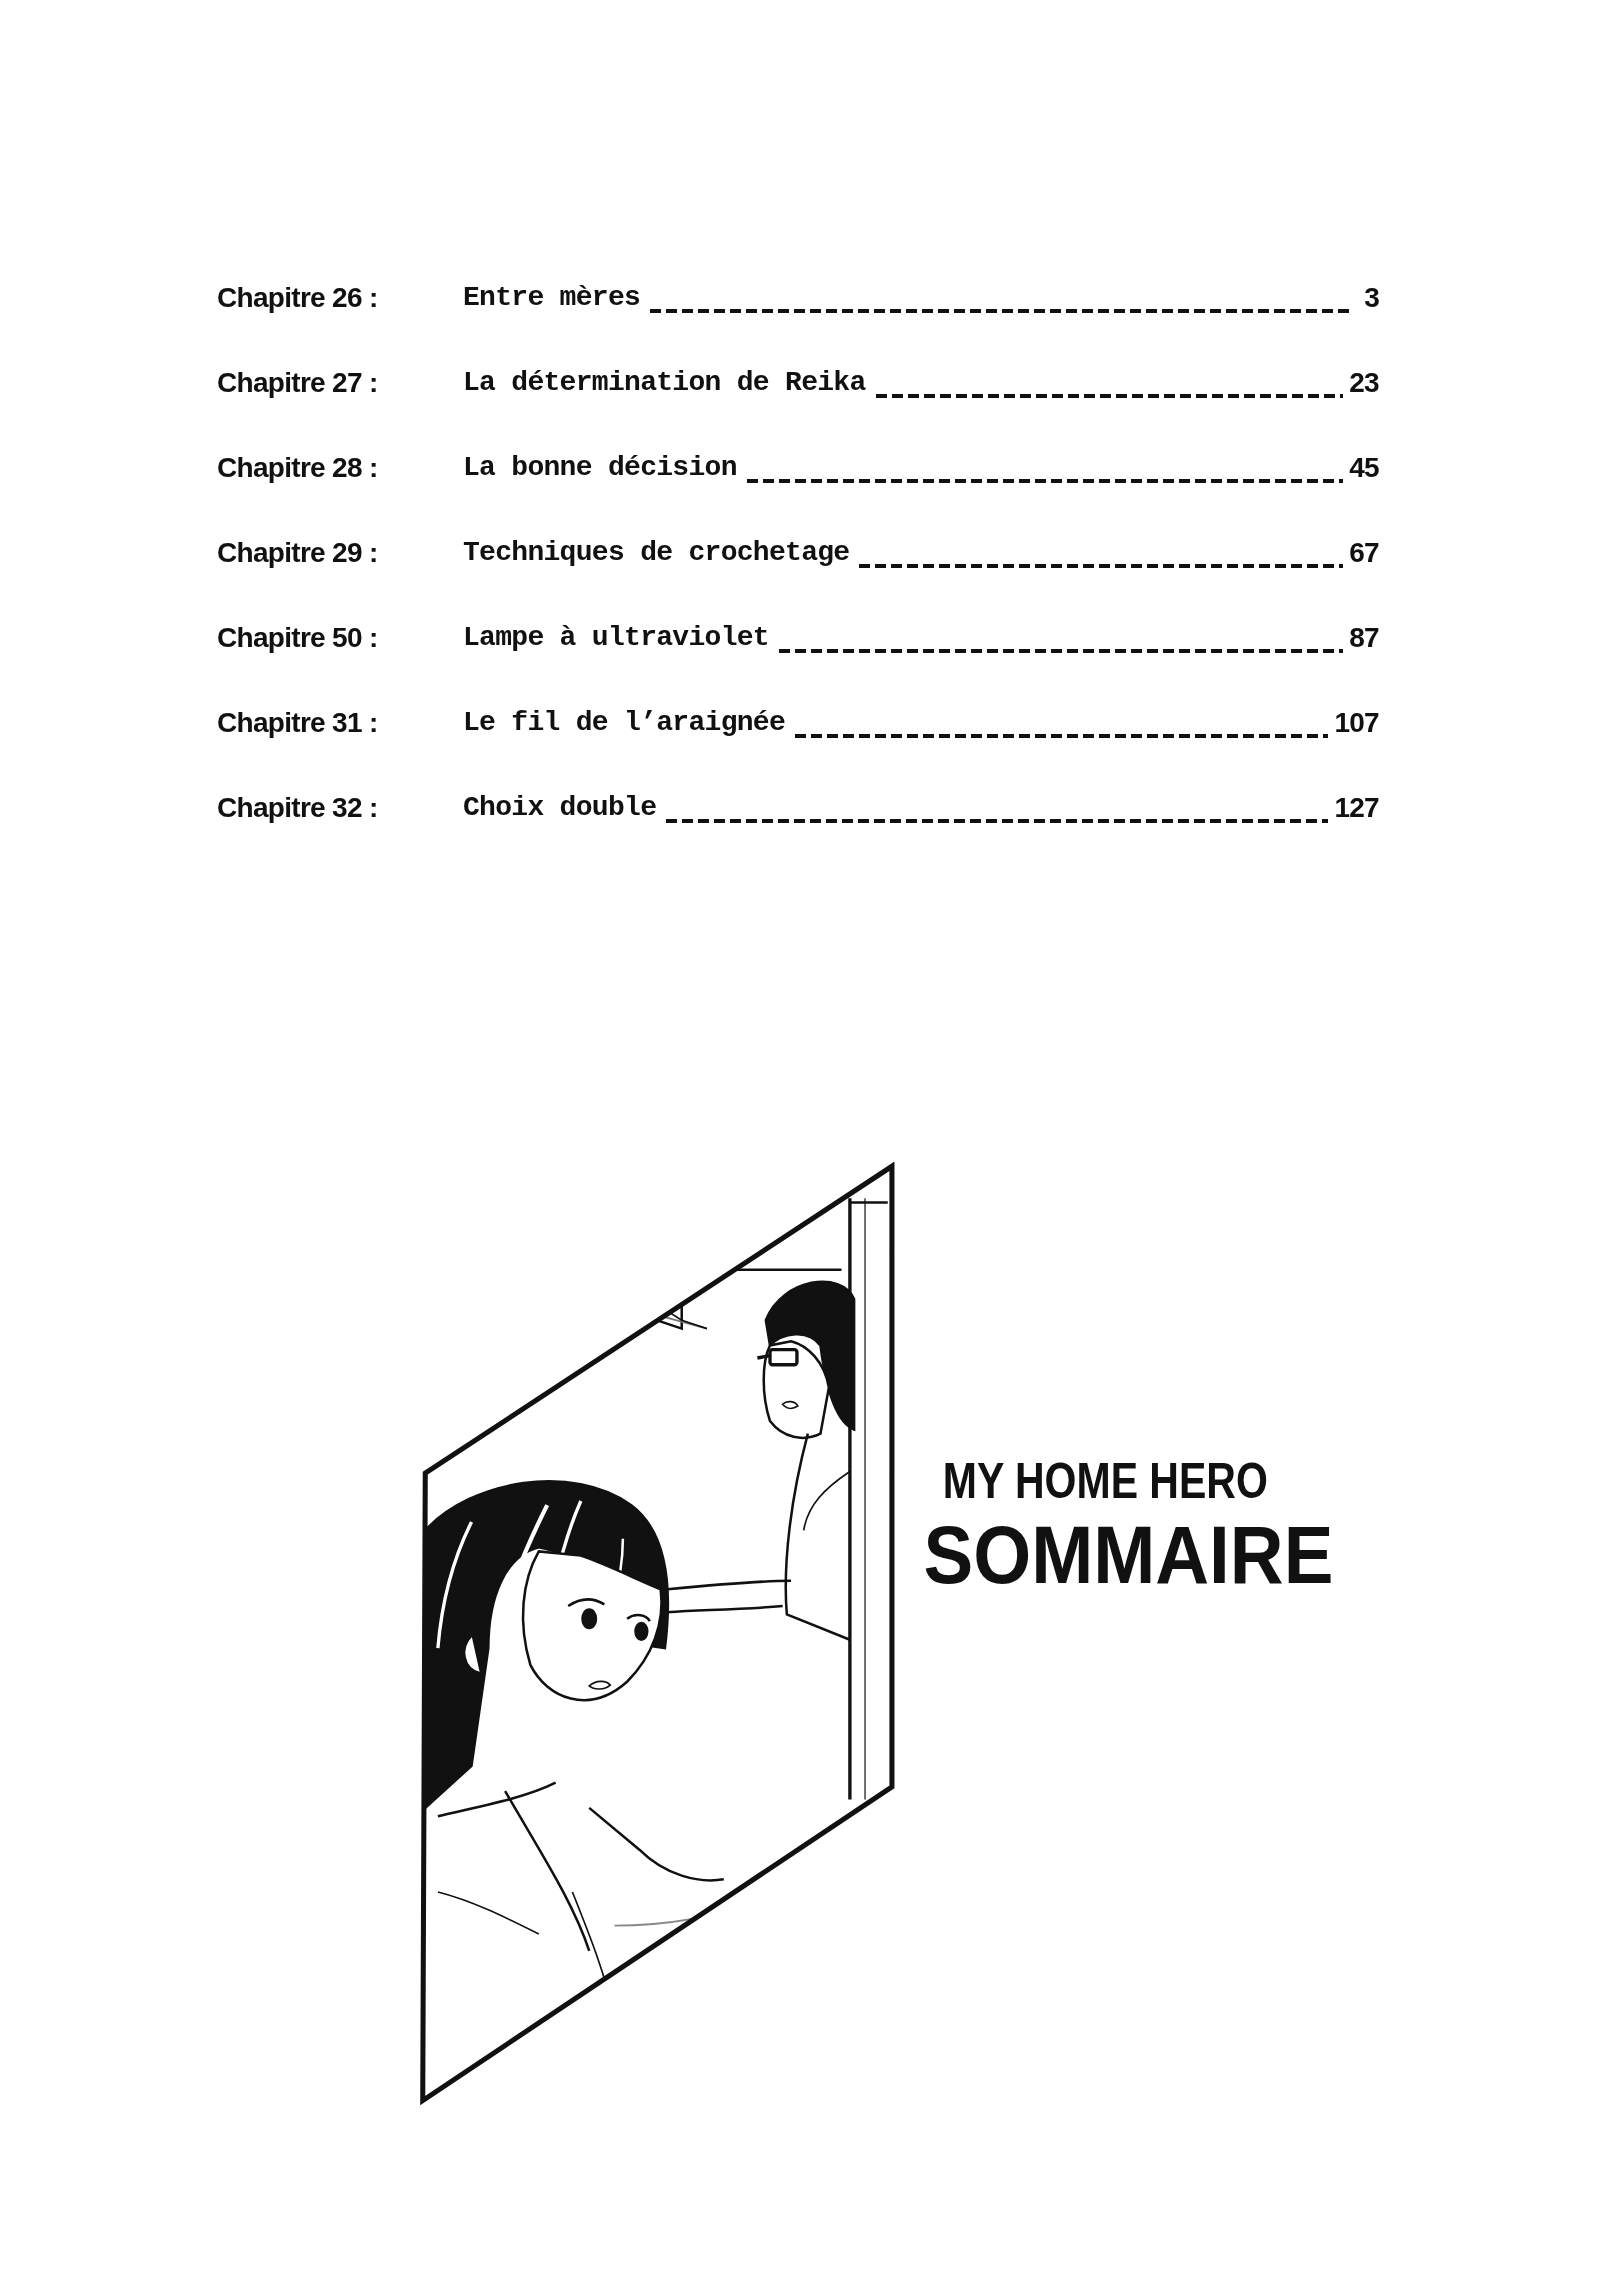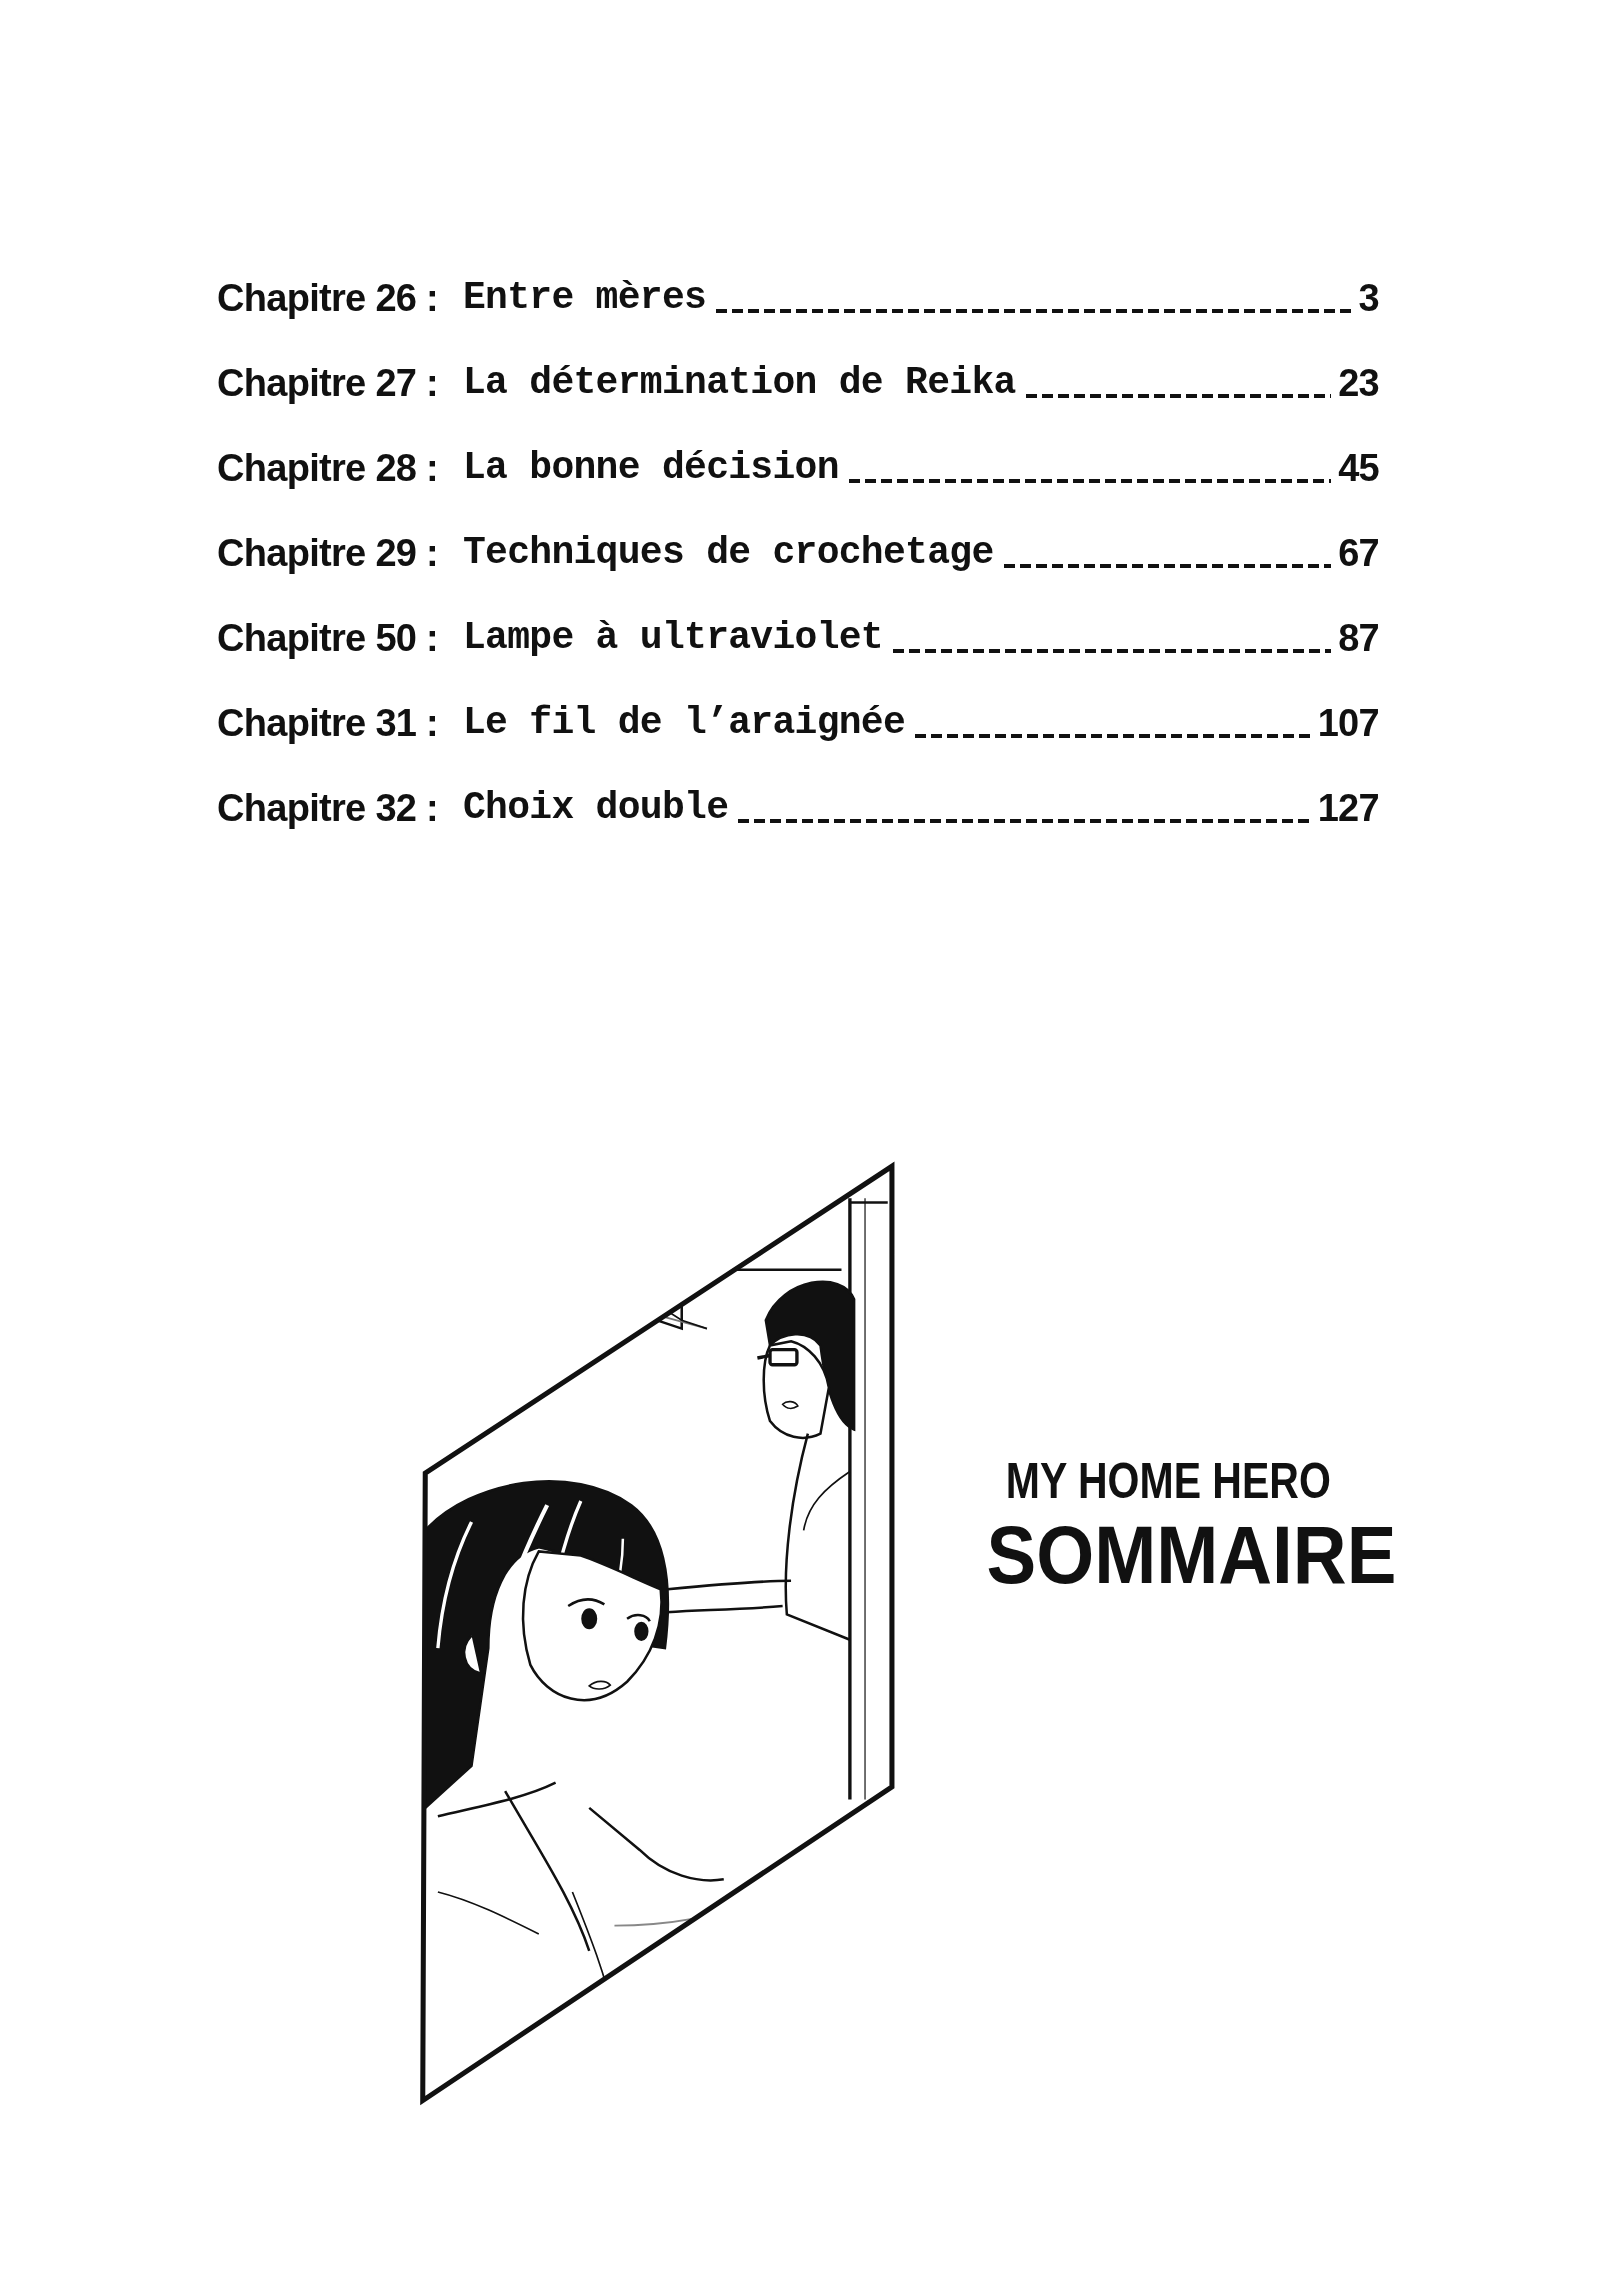--- a/index.html
+++ b/index.html
@@ -20,21 +20,21 @@
       left: 217px;
       top: 277px;
       width: 1162px;
     }
     .toc-row {
       position: relative;
       height: 85px;
       display: flex;
       align-items: flex-start;
       font-weight: 700;
-      font-size: 38px;
+      font-size: 28px;
       line-height: 42px;
       letter-spacing: -0.7px;
       white-space: nowrap;
     }
     .toc-chapter {
       flex: 0 0 auto;
       width: 246px;
     }
     .toc-title {
       flex: 0 0 auto;
@@ -55,21 +55,21 @@
       height: 4.2px;
       background: repeating-linear-gradient(90deg, #111 0 11px, transparent 11px 16px);
     }
     .toc-page {
       flex: 0 0 auto;
       text-align: right;
       min-width: 20px;
     }
     .title-block {
       position: absolute;
-      left: 971px;
+      left: 908px;
       top: 1453px;
       width: 387px;
       text-align: right;
     }
     .series-title {
       font-family: "Liberation Sans", "DejaVu Sans", sans-serif;
       font-weight: 700;
       font-size: 50px;
       line-height: 57px;
       transform: scaleX(0.82);

